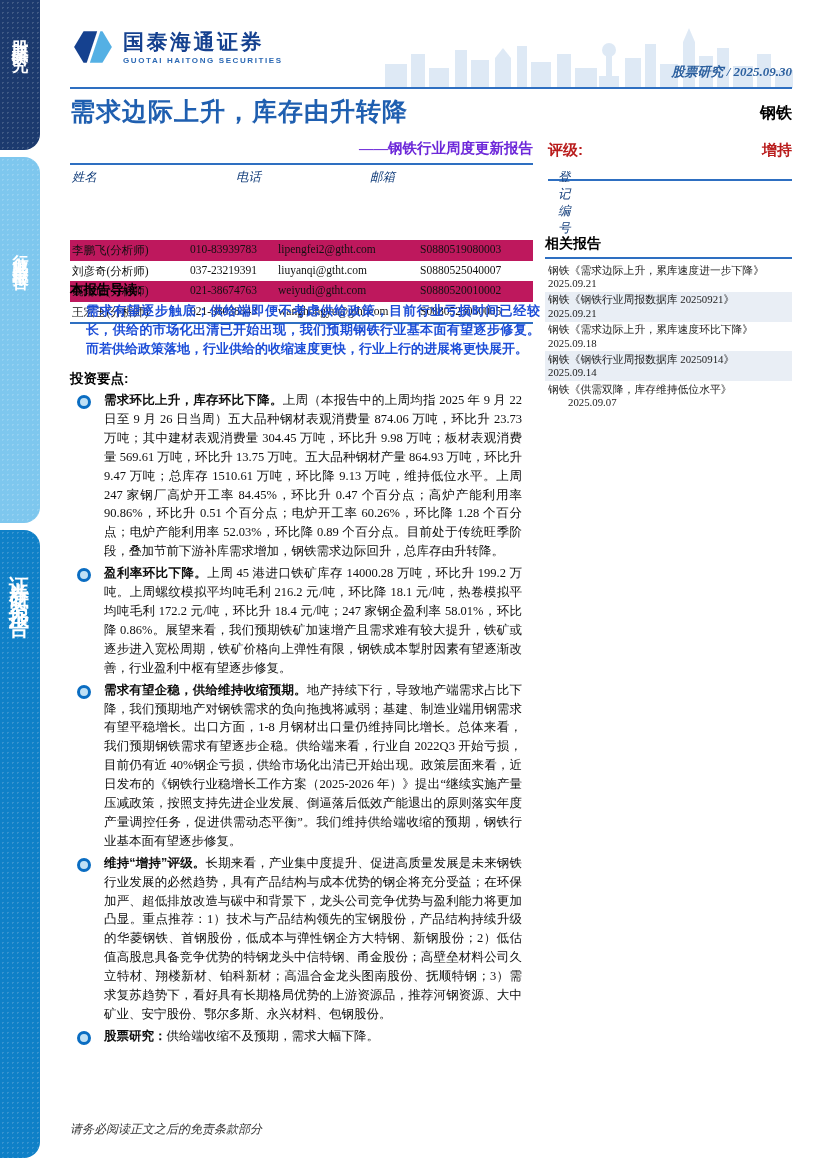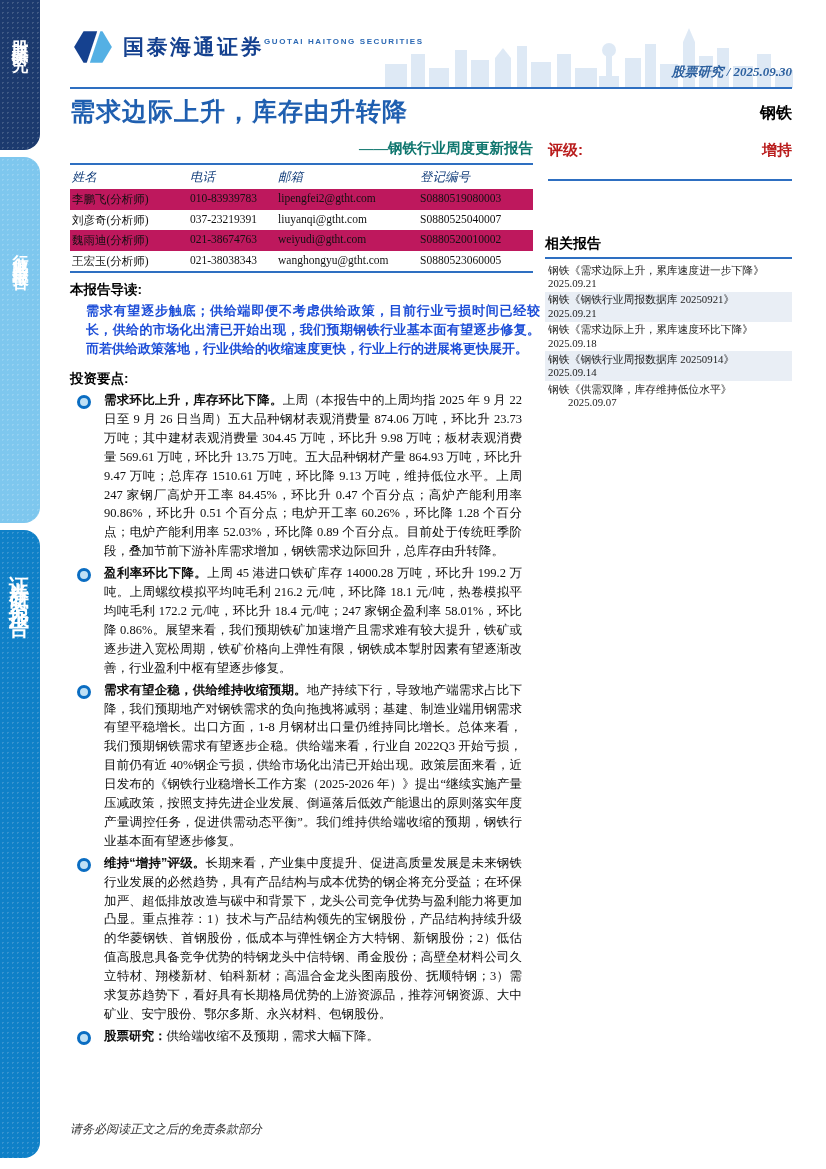--- a/index.html
+++ b/index.html
@@ -20,57 +20,57 @@
   .seg3 { top:530px; height:628px; background-color:#0f80c7; border-radius:0 16px 16px 0; padding-top:30px; box-sizing:border-box; }
   .v-label {
     writing-mode:vertical-rl; text-orientation:upright;
     color:#fff; font-weight:bold; font-family:"Liberation Sans", sans-serif;
   }
   .seg1 .v-label { font-size:17px; letter-spacing:5px; }
   .seg2 .v-label { font-size:16px; letter-spacing:4px; }
   .seg3 .v-label { font-size:20px; letter-spacing:8px; }
   
   .logo { position:absolute; left:70px; top:26px; display:flex; align-items:center; gap:7px; }
-  .logo-text { display:flex; flex-direction:row; }
+  .logo-text { display:flex; flex-direction:column; }
   .logo-cn { font-family:"Liberation Sans", sans-serif; font-weight:bold; font-size:21px; letter-spacing:2.5px; color:#15418f; line-height:24px; }
   .logo-en { font-family:"Liberation Sans", sans-serif; font-weight:bold; font-size:8px; letter-spacing:1.6px; color:#2c69b4; margin-top:2px; }
   .skyline { position:absolute; left:385px; top:24px; opacity:.85; }
   .header-meta {
     position:absolute; right:34px; top:63px; font-style:italic;
     font-size:13px; color:#2b5f9e; font-weight:bold;
   }
   .divider { position:absolute; left:70px; right:34px; top:87px; height:2px; background:#2e6fc1; }
   
   .title {
     position:absolute; left:70px; top:95px; width:470px;
     font-family:"Liberation Sans", sans-serif; font-weight:bold;
     font-size:25px; letter-spacing:1px; color:#1f5fb0;
   }
   .industry {
     position:absolute; right:34px; top:103px;
     font-family:"Liberation Sans", sans-serif; font-weight:bold; font-size:16px; color:#000;
   }
   .subtitle {
     position:absolute; left:70px; top:139px; width:463px; text-align:right;
-    font-weight:bold; font-size:14.5px; color:#0f766e;
+    font-weight:bold; font-size:14.5px; color:#6d28d9;
   }
   .rating-row {
     position:absolute; left:548px; right:34px; top:141px;
     display:flex; justify-content:space-between;
     font-family:"Liberation Sans", sans-serif; font-weight:bold; font-size:15px; color:#b91c1c;
   }
   .rating-line { position:absolute; left:548px; right:34px; top:179px; height:2px; background:#2e6fc1; }
   
   .an-table {
     position:absolute; left:70px; top:163px; width:463px;
     border-top:2px solid #2e6fc1; border-bottom:2px solid #2e6fc1;
     font-size:11.5px;
   }
   .an-row { display:grid; grid-template-columns:118px 88px 142px 1fr; padding:3px 2px 2.5px 2px; }
-  .an-head { font-style:italic; font-size:12.5px; color:#123d7a; padding:3.5px 2px; }
+  .an-head { font-style:italic; font-size:12.5px; color:#123d7a; padding:3.5px 2px;gap:46px; }
   .an-row.shade { background:#be185d; }
   
   .related { position:absolute; left:545px; width:247px; top:235px; }
   .related-heading {
     font-family:"Liberation Sans", sans-serif; font-weight:bold; font-size:14px; color:#000;
     padding-bottom:4px; border-bottom:2px solid #2e6fc1; margin-bottom:3px;
   }
   .rr-item { font-size:10.8px; line-height:13.4px; color:#222; padding:1.5px 3px; }
   .rr-item.shade { background:#e9eef5; }
   .rr-date-inline { margin-left:20px; }

